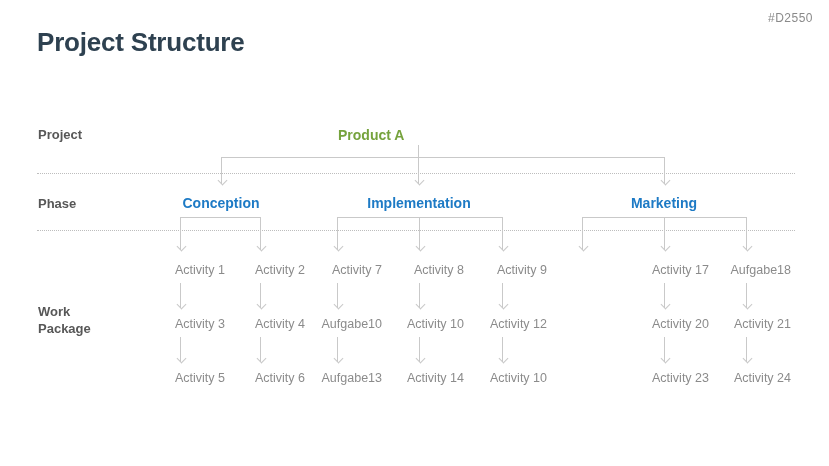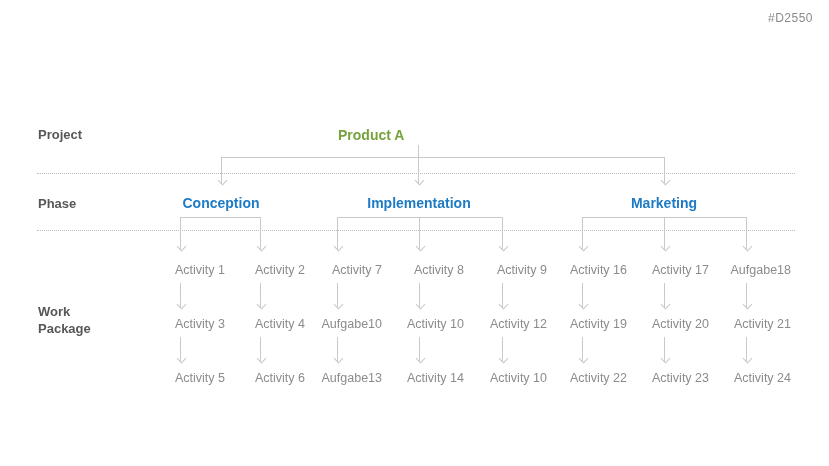--- a/index.html
+++ b/index.html
@@ -115,20 +115,21 @@
     white-space: nowrap;
   }
   .col-arrow { left: 50%; }
 </style>
 </head>
 <body>
 
 <div class="slide">
 
   <div class="slide-id">#D2550</div>
+  <div class="title">Project Structure</div>
 
   <div class="row-label project">Project</div>
   <div class="row-label phase">Phase</div>
   <div class="row-label wp">Work Package</div>
 
   <div class="dotted-line" style="top:173px"></div>
   <div class="dotted-line" style="top:230px"></div>
 
   <div class="project-name">Product A</div>
 
@@ -189,27 +190,20 @@
   </div>
 
   <div class="wp-col" style="left:457px">
     <div class="wp-item" style="top:0">Activity 9</div>
     <div class="v-arrow col-arrow" style="top:20px;height:25px"></div>
     <div class="wp-item" style="top:54px">Activity 12</div>
     <div class="v-arrow col-arrow" style="top:74px;height:25px"></div>
     <div class="wp-item" style="top:108px">Activity 10</div>
   </div>
 
-  <div class="wp-col" style="left:537px">
-    <div class="wp-item" style="top:0">Activity 16</div>
-    <div class="v-arrow col-arrow" style="top:20px;height:25px"></div>
-    <div class="wp-item" style="top:54px">Activity 19</div>
-    <div class="v-arrow col-arrow" style="top:74px;height:25px"></div>
-    <div class="wp-item" style="top:108px">Activity 22</div>
-  </div>
 
   <div class="wp-col" style="left:619px">
     <div class="wp-item" style="top:0">Activity 17</div>
     <div class="v-arrow col-arrow" style="top:20px;height:25px"></div>
     <div class="wp-item" style="top:54px">Activity 20</div>
     <div class="v-arrow col-arrow" style="top:74px;height:25px"></div>
     <div class="wp-item" style="top:108px">Activity 23</div>
   </div>
 
   <div class="wp-col" style="left:701px">

